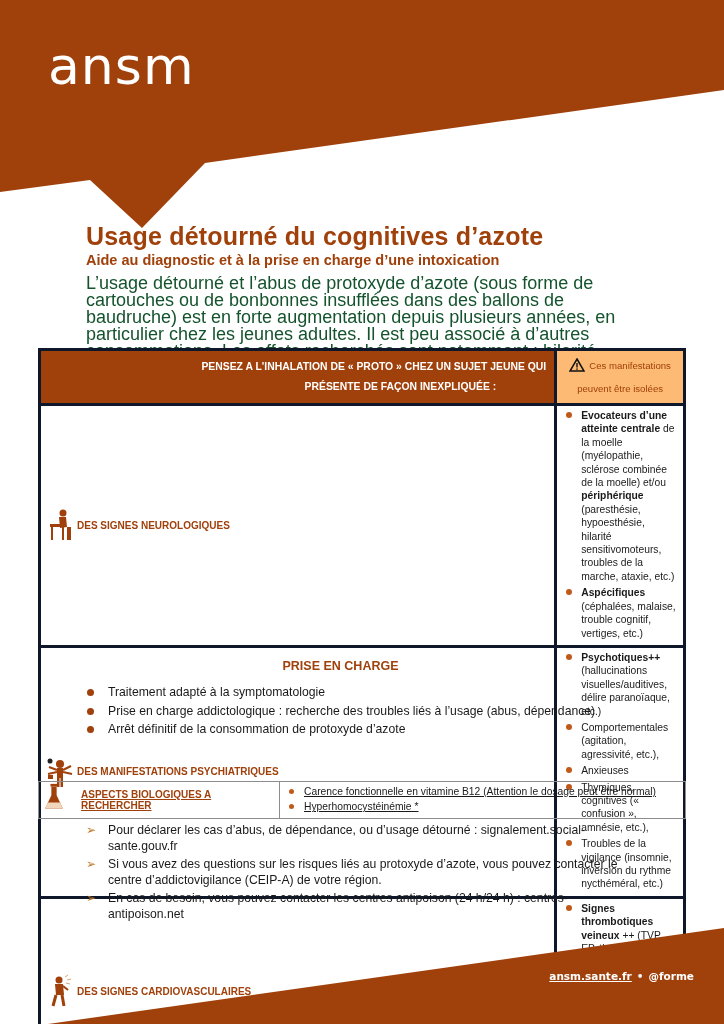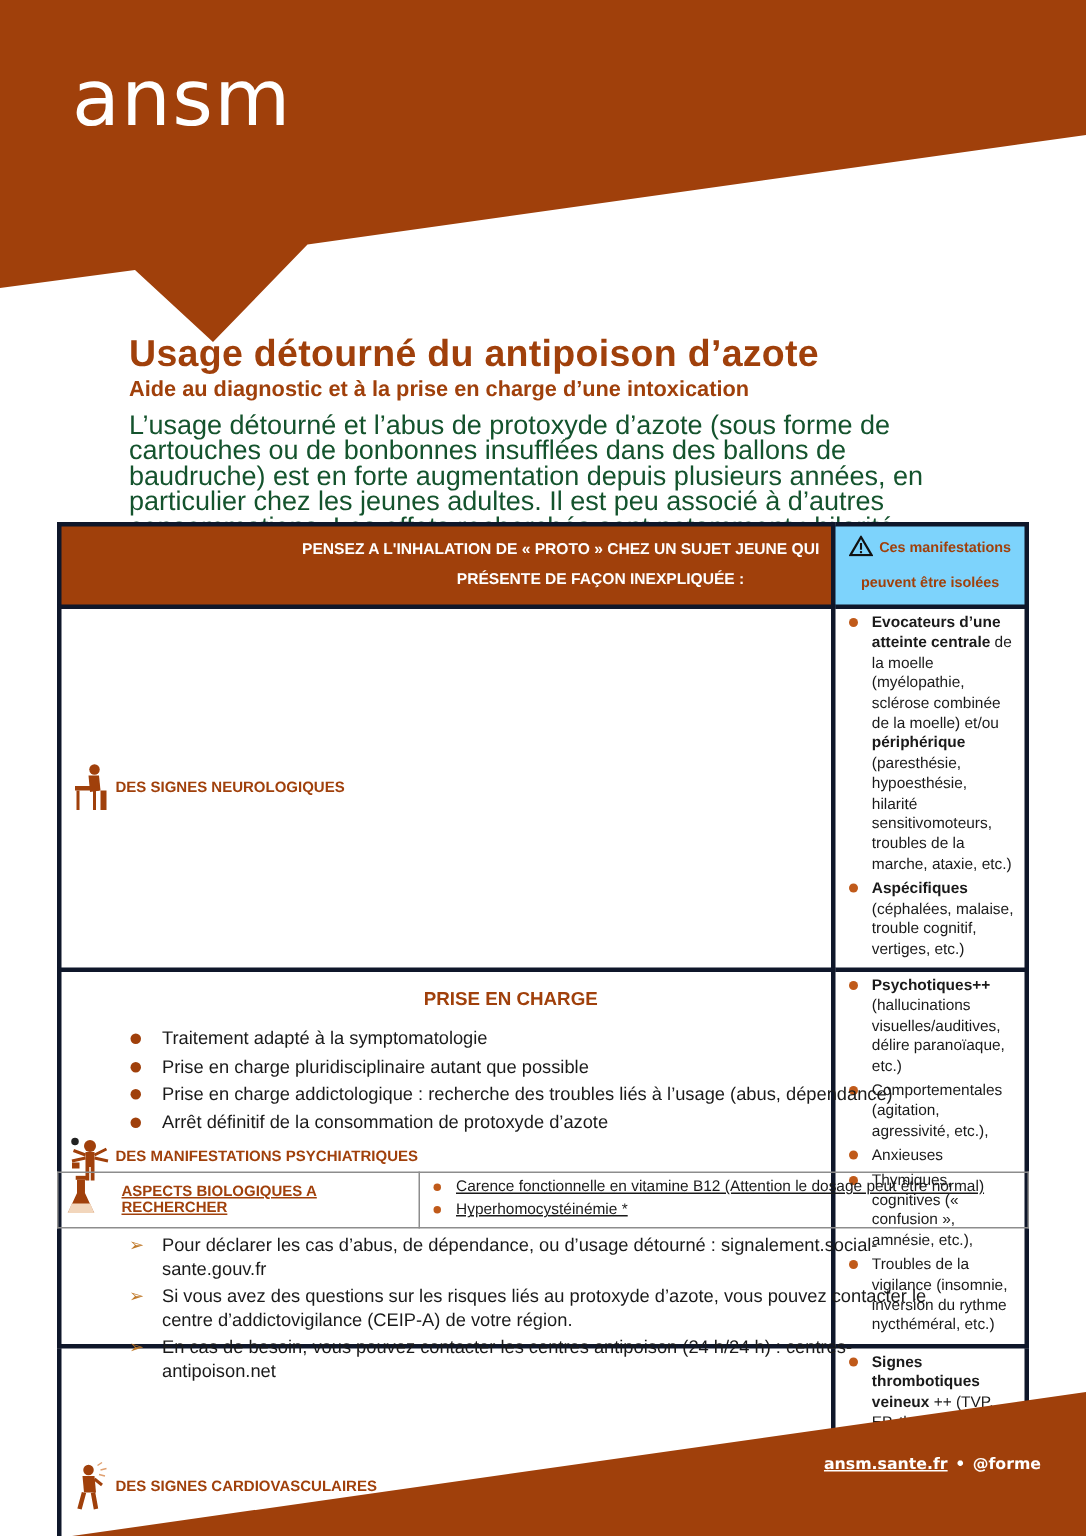--- a/index.html
+++ b/index.html
@@ -8,21 +8,21 @@
   .logo { position:absolute; left:48px; top:40px; color:#fff; font-family:"DejaVu Sans", sans-serif; font-size:52px; letter-spacing:1px; line-height:52px; font-weight:normal; }
   .title { position:absolute; left:86px; top:222px; font-size:25px; font-weight:bold; color:#a0400b; margin:0; letter-spacing:0.2px; }
   .subtitle { position:absolute; left:86px; top:252px; font-size:14.5px; font-weight:bold; color:#a0400b; margin:0; }
   .intro { position:absolute; left:86px; top:275px; width:540px; font-size:18px; line-height:17px; margin:0; color:#14532d; }
 
   table.signs { position:absolute; left:38px; top:348px; width:648px; border-collapse:collapse; font-size:10.3px; }
   table.signs td { border:3px solid #0f172a; vertical-align:middle; padding:0; }
   .th-main { background:#a0400b; color:#fff; font-weight:bold; text-align:right; padding:0 8px 0 0 !important; height:52px; line-height:20px; font-size:10.4px; }
   .th-main .l1 { display:block; }
   .th-main .l2 { display:block; padding-right:50px; }
-  .th-warn { background:#7dd3fc; width:126px; text-align:center; color:#a0400b; font-weight:bold; font-size:9.6px; line-height:20px; }
+  .th-warn { background:#fdba74; width:126px; text-align:center; color:#a0400b; font-weight:normal; font-size:9.6px; line-height:20px; }
   .warn-icon { display:inline-block; vertical-align:-3px; margin-right:4px; }
   .cat { width:240px; color:#a0400b; font-weight:bold; font-size:10px; }
   .cat-inner { display:flex; align-items:center; gap:4px; padding-left:6px; }
   .cat-icon { width:26px; height:34px; flex:0 0 26px; }
   .items { padding:2px 6px 2px 8px !important; }
   .items ul { margin:0; padding:0; list-style:none; }
   .items li { position:relative; padding-left:16px; line-height:13.4px; margin:1px 0 3px 0; }
   .items li::before { content:""; position:absolute; left:1px; top:3px; width:6px; height:6px; border-radius:50%; background:#c05a1a; }
   .items b { font-weight:bold; }
 
@@ -48,21 +48,21 @@
   .ftr-text .sep { margin:0 5px; }
 </style>
 </head>
 <body>
 
 <svg class="hdr-shape" viewBox="0 0 724 230" preserveAspectRatio="none">
   <polygon points="0,0 724,0 724,90 205,163 142,228 90,180 0,192" fill="#a0400b"></polygon>
 </svg>
 <div class="logo">ansm</div>
 
-<h1 class="title">Usage détourné du antipoison d’azote</h1>
+<h1 class="title">Usage détourné du cognitives d’azote</h1>
 <h2 class="subtitle">Aide au diagnostic et à la prise en charge d’une intoxication</h2>
 <p class="intro">L’usage détourné et l’abus de protoxyde d’azote (sous forme de cartouches ou de bonbonnes insufflées dans des ballons de baudruche) est en forte augmentation depuis plusieurs années, en particulier chez les jeunes adultes. Il est peu associé à d’autres consommations. Les effets recherchés sont notamment : hilarité, euphorie, désinhibition, mais aussi anxiolyse, « défonce ».</p>
 
 <table class="signs">
   <tbody>
       <tr>
         <td class="th-main" colspan="1" style="width: 514px;">
           <span class="l1">PENSEZ A L'INHALATION DE « PROTO » CHEZ UN SUJET JEUNE QUI</span>
           <span class="l2">PRÉSENTE DE FAÇON INEXPLIQUÉE :</span>
         </td>
@@ -140,21 +140,20 @@
             <li><b>Signes cardiaques</b><span> (sensation d’oppression, de douleur thoracique, trouble du rythme cardiaque, etc.)</span></li>
           </ul>
         </td>
       </tr>
     </tbody>
   </table>
 
 <h3 class="pec-title">PRISE EN CHARGE</h3>
 <ul class="pec-list">
   <li>Traitement adapté à la symptomatologie</li>
-  <li>Prise en charge pluridisciplinaire autant que possible</li>
   <li>Prise en charge addictologique : recherche des troubles liés à l’usage (abus, dépendance)</li>
   <li>Arrêt définitif de la consommation de protoxyde d’azote</li>
 </ul>
 
 <table class="bio">
   <tbody>
       <tr style="height:32px">
     <td class="bio-cat">
       <div class="cat-inner">
         <span class="cat-icon">

